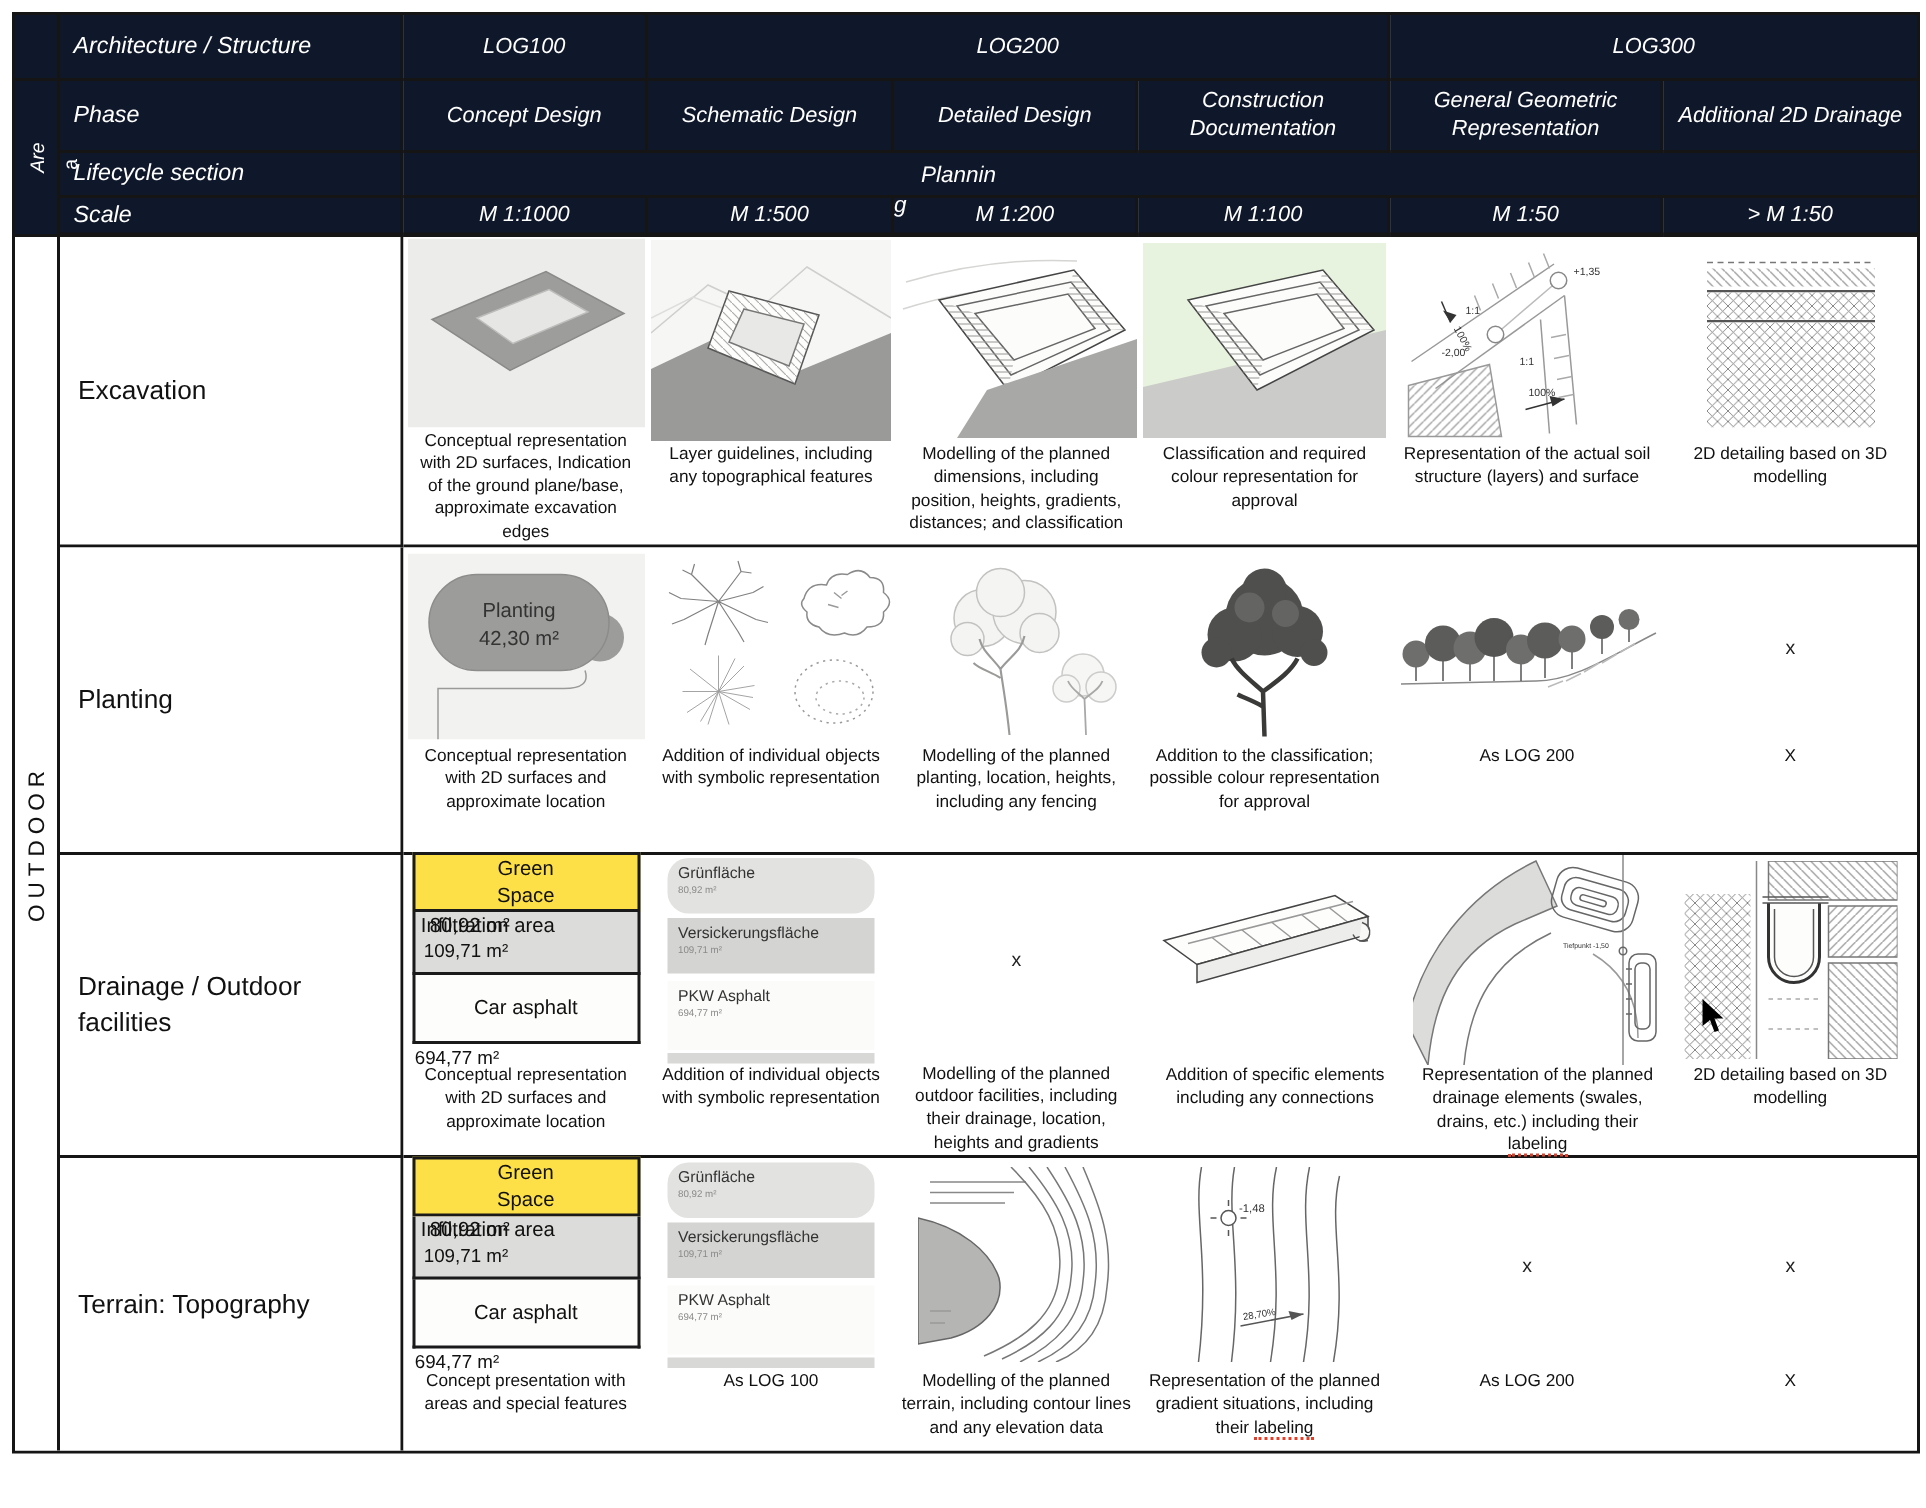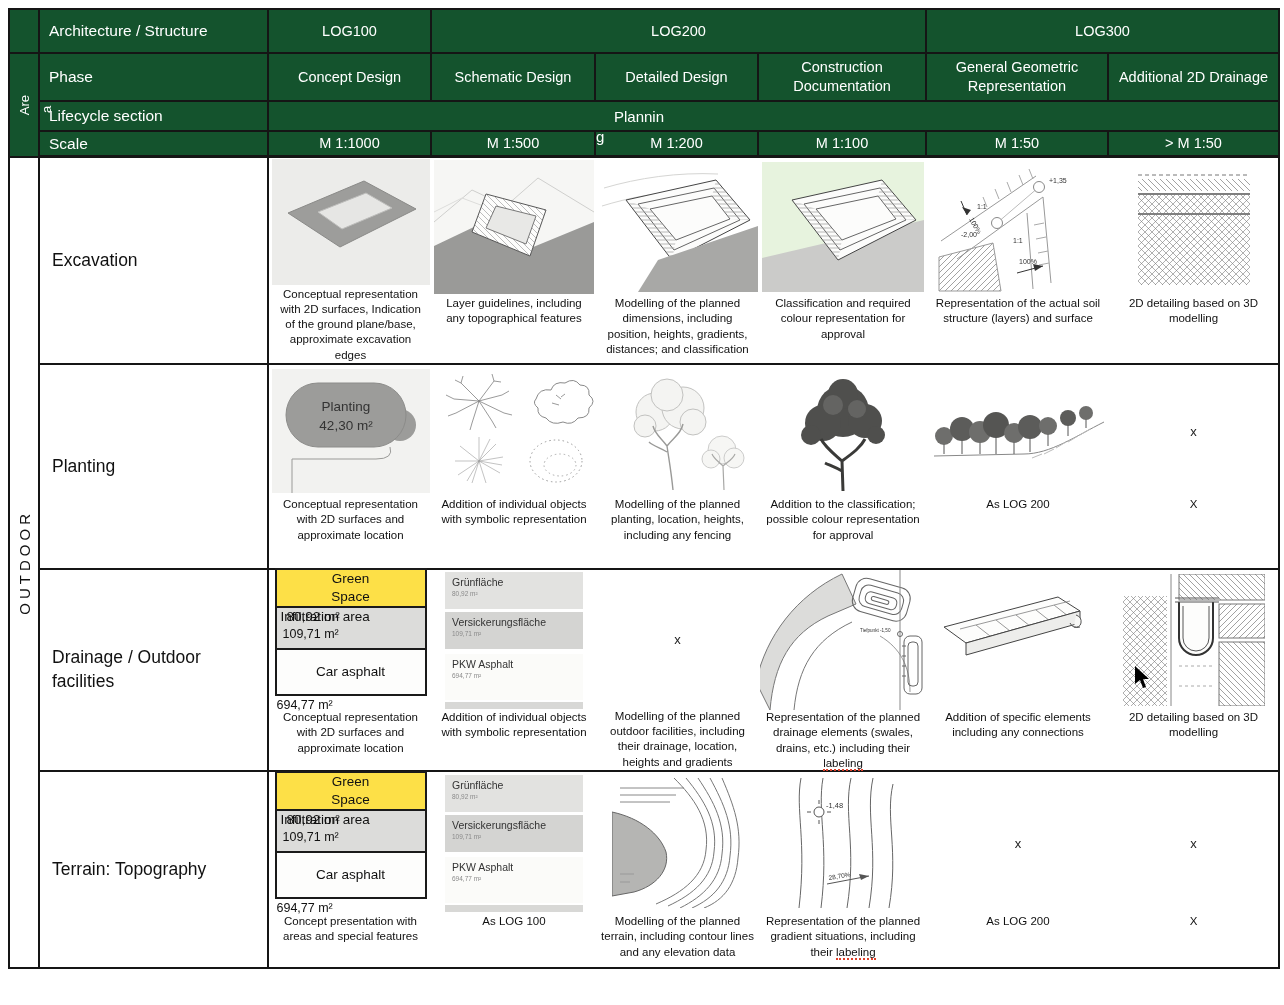--- a/index.html
+++ b/index.html
@@ -5,22 +5,22 @@
   * { box-sizing: border-box; }
   html,body { margin:0; padding:0; }
   body { width:1284px; height:1005px; position:relative; background:#fff;
          font-family:"Liberation Sans", sans-serif; color:#111; }
 
   #tbl { position:absolute; left:8px; top:8px; display:grid;
          grid-template-columns:30px 229px 163px 164px 163px 168px 182px 169px;
          grid-template-rows:44px 48px 30px 26px 207px 205px 202px 195px;
          border:2px solid #151515; background:#fff; }
 
-  .h { background:#14532d; color:#fff; border-right:2px solid #151515;
-       border-bottom:2px solid #151515; display:flex; align-items:center; }
+  .h { background:#0f172a; color:#fff; border-right:2px solid #151515;
+       border-bottom:2px solid #151515; display:flex; align-items:center;font-style:italic; }
   .h.lbl { padding-left:9px; font-size:15.5px; }
   .h.ctr { justify-content:center; text-align:center; font-size:14.5px; line-height:1.3; padding:0 8px; }
   .h.last { border-right:none; }
   .thick { border-bottom:3px solid #151515 !important; }
   .scale-v { font-size:13px; }
 
   .vtext { writing-mode:vertical-rl; transform:rotate(180deg); }
   .area-cell { grid-column:1; grid-row:2/5; }
   .area-cell { justify-content:center; }
   .area-cell .vtext { font-size:13px; }
@@ -57,21 +57,21 @@
   .ovl { position:relative; height:19px; }
   .ov { position:absolute; top:1px; white-space:nowrap; }
   .ov-val { left:10px; } .ov-lab { left:4px; }
   .mid-val { font-size:12.5px; padding-left:6px; }
   .b-light { background:#fdfdfc; height:46px; border-top:none; }
   .blk-after { font-size:12.5px; text-align:left; padding:2px 0 0 2px; }
 
   
   .gl { width:138px; }
   .gl-row { padding:4px 7px 0 7px; }
-  .gl-a { background:#e2e2e0; height:37px; }
+  .gl-a { background:#e2e2e0; height:37px;border-radius:14px; }
   .gl-b { background:#d4d4d2; height:37px; margin-top:3px; }
   .gl-c { background:#fbfbf9; height:46px; margin-top:5px; }
   .gl-strip { height:7px; background:#d8d8d6; margin-top:2px; }
   .gl-label { font-size:10.5px; color:#333; }
   .gl-val { font-size:6.5px; color:#8a8a8a; margin-top:2px; }
 
   .footer { position:absolute; top:1012px; left:0; width:100%; text-align:center; }
   .logo-row { display:inline-flex; align-items:center; gap:2px; }
   .logo-text { font-weight:700; font-size:16px; letter-spacing:.5px; color:#0d0d0d; }
   .tagline { font-size:5px; color:#666; letter-spacing:.4px; }
@@ -410,20 +410,34 @@
       <div class="caption">Addition of individual objects with symbolic representation</div>
     </div>
 
     <div class="cell c163">
       <div class="thumb">
         <span class="xmark">x</span>
       </div>
       <div class="caption">Modelling of the planned outdoor facilities, including their drainage, location, heights and gradients</div>
     </div>
 
+    <div class="cell c182">
+      <div class="thumb">
+        <svg width="176" height="102">
+          <rect width="176" height="102" fill="#fff"></rect>
+          <polygon points="14,38 128,8 150,22 36,54" fill="#fdfdfc" stroke="#444"></polygon>
+          <path d="M30,40 L140,12 M46,36 L60,47 M66,31 L80,42 M86,26 L100,37 M106,21 L120,32 M124,16 L138,27" stroke="#999"></path>
+          <polygon points="36,54 150,22 150,34 36,66" fill="#ededeb" stroke="#444"></polygon>
+          <path d="M146,26 q6,2 5,8 q-1,5 -7,4" stroke="#555" fill="#f8f8f6"></path>
+          <path d="M140,34 q3,6 10,4" stroke="#555" fill="none"></path>
+        </svg>
+      </div>
+      <div class="caption">Addition of specific elements including any connections</div>
+    </div>
+
     <div class="cell c168">
       <div class="thumb">
         <svg width="166" height="140">
           <rect width="166" height="140" fill="#fff"></rect>
           <path d="M10,140 C14,94 30,64 68,46 L96,34 L82,4 C36,26 6,66 -4,112 Z" fill="#dcdcda" stroke="#777"></path>
           <path d="M34,140 C38,98 54,70 92,52" stroke="#777" fill="none"></path>
           <g transform="rotate(16 118,34)" stroke="#666" fill="none">
             <rect x="92" y="12" width="56" height="34" rx="11"></rect>
             <rect x="98" y="18" width="44" height="22" rx="8"></rect>
             <rect x="104" y="24" width="32" height="12" rx="5"></rect>
@@ -434,34 +448,20 @@
           <g stroke="#666" fill="none">
             <rect x="144" y="66" width="18" height="58" rx="6"></rect>
             <rect x="148" y="72" width="10" height="44" rx="4"></rect>
             <path d="M146,76 h-4 M146,86 h-4 M146,96 h-4 M146,106 h-4"></path>
           </g>
           <circle cx="140" cy="64" r="2.5" fill="none" stroke="#666"></circle>
           <text x="100" y="62" font-size="4.6">Tiefpunkt -1,50</text>
         </svg>
       </div>
       <div class="caption"><span>Representation of the planned drainage elements (swales, drains, etc.) including their </span><span class="missp">labeling</span></div>
-    </div>
-
-    <div class="cell c182">
-      <div class="thumb">
-        <svg width="176" height="102">
-          <rect width="176" height="102" fill="#fff"></rect>
-          <polygon points="14,38 128,8 150,22 36,54" fill="#fdfdfc" stroke="#444"></polygon>
-          <path d="M30,40 L140,12 M46,36 L60,47 M66,31 L80,42 M86,26 L100,37 M106,21 L120,32 M124,16 L138,27" stroke="#999"></path>
-          <polygon points="36,54 150,22 150,34 36,66" fill="#ededeb" stroke="#444"></polygon>
-          <path d="M146,26 q6,2 5,8 q-1,5 -7,4" stroke="#555" fill="#f8f8f6"></path>
-          <path d="M140,34 q3,6 10,4" stroke="#555" fill="none"></path>
-        </svg>
-      </div>
-      <div class="caption">Addition of specific elements including any connections</div>
     </div>
 
     <div class="cell c169">
       <div class="thumb">
         <svg width="142" height="132">
           <rect width="142" height="132" fill="#fff"></rect>
           <rect x="0" y="22" width="44" height="110" fill="url(#pX)"></rect>
           <rect x="56" y="0" width="86" height="26" fill="url(#pB)" stroke="#777"></rect>
           <path d="M48,0 L48,132" stroke="#888"></path>
           <path d="M56,28 v36 a17,17 0 0 0 34,0 v-36" stroke="#333" stroke-width="2" fill="#fdfdfc"></path>

